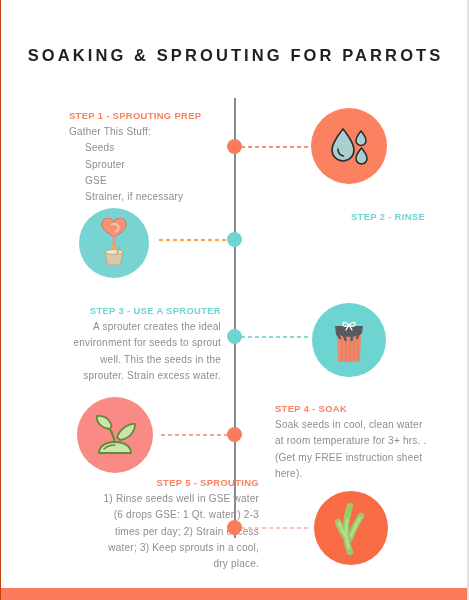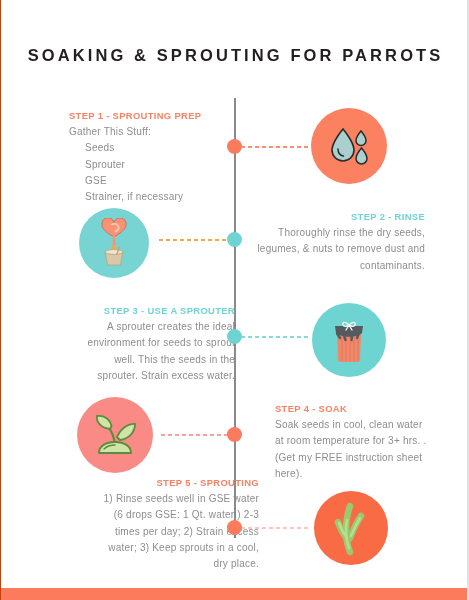--- a/index.html
+++ b/index.html
@@ -219,24 +219,23 @@
     <div class="step-head head-coral">STEP 1 - SPROUTING PREP</div>
     <div class="step-body">Gather This Stuff:</div>
     <div class="step-body sub-item">Seeds</div>
     <div class="step-body sub-item">Sprouter</div>
     <div class="step-body sub-item">GSE</div>
     <div class="step-body sub-item">Strainer, if necessary</div>
   </div>
 
   <div class="step align-right" style="left:247px; top:211px; width:168px;margin-left:9px;">
     <div class="step-head head-teal">STEP 2 - RINSE</div>
-    <div class="step-body">Thoroughly rinse the dry seeds, legumes, &amp; nuts to remove dust and contaminants.</div>
-  </div>
-
-  <div class="step align-right" style="left:76px; top:305px; width:158px;">
+  </div>
+
+  <div class="step align-right" style="left:62px; top:305px; width:158px;">
     <div class="step-head head-teal">STEP 3 - USE A SPROUTER</div>
     <div class="step-body">A sprouter creates the ideal environment for seeds to sprout well. This the seeds in the sprouter. Strain excess water.</div>
   </div>
 
   <div class="step align-left" style="left:274px; top:403px; width:158px;">
     <div class="step-head head-coral">STEP 4 - SOAK</div>
     <div class="step-body">Soak seeds in cool, clean water at room temperature for 3+ hrs. . (Get my FREE instruction sheet here).</div>
   </div>
 
   <div class="step align-right" style="left:98px; top:477px; width:160px;">

